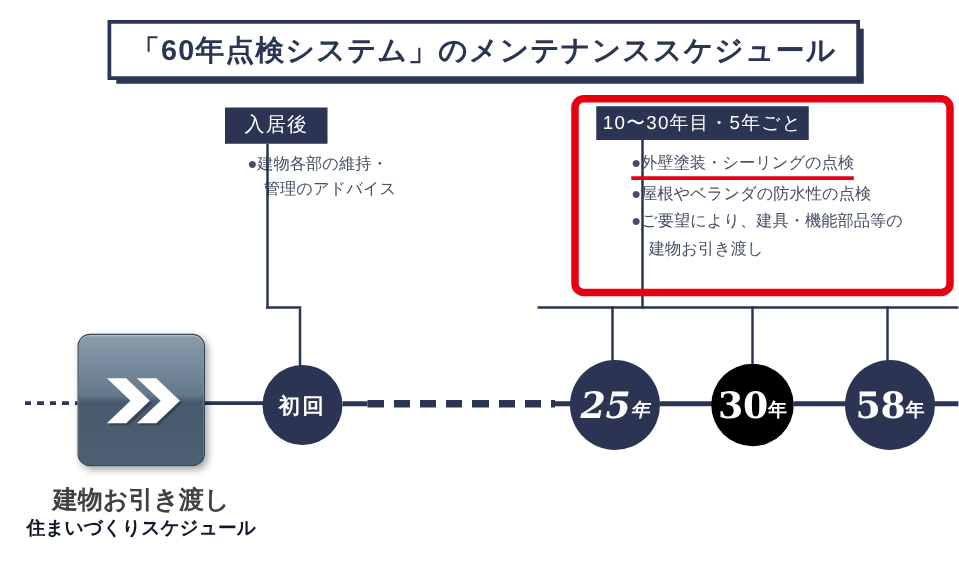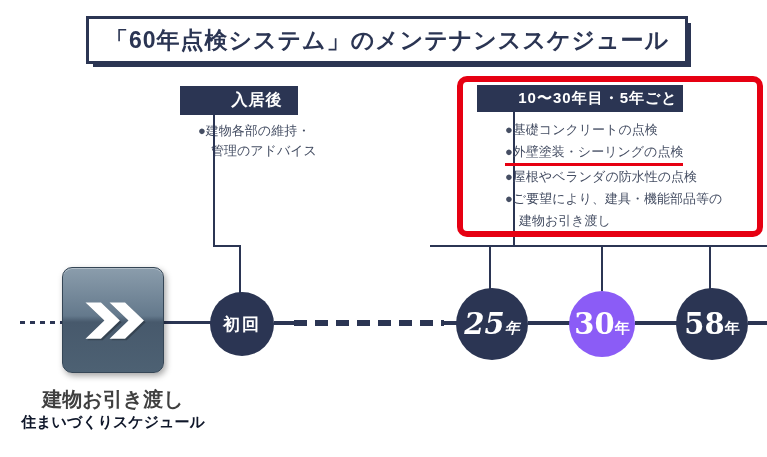--- a/index.html
+++ b/index.html
@@ -10,22 +10,22 @@
   .title-box{
     position:absolute;left:86px;top:16px;width:596px;height:42px;
     border:3px solid #2b3553;background:#ffffff;
     box-shadow:5px 5px 0 -2px #2b3553;
     display:flex;align-items:center;justify-content:center;
   }
   .title-box span{font-size:23px;font-weight:bold;color:#2b3553;letter-spacing:1px;text-align:right;}
 
   
   .tag{
-    position:absolute;background:#2b3553;color:#ffffff;font-weight:bold;
-    display:flex;align-items:center;justify-content:center;letter-spacing:1px;padding-left:36px;
+    position:absolute;background:#2b3553;color:#ffffff;font-weight:normal;
+    display:flex;align-items:center;justify-content:center;letter-spacing:1px;
   }
   .tag-movein{left:180px;top:86px;width:82px;height:29px;font-size:16px;z-index:4;}
   .tag-period{left:477px;top:85px;width:170px;height:27px;font-size:15px;z-index:4;}
 
   
   .notes{
     position:absolute;left:198px;top:121px;width:150px;
     font-size:13px;line-height:20px;color:#454e63;
     white-space:pre-line;padding-left:13px;text-indent:-13px;
   }
@@ -54,21 +54,21 @@
     position:absolute;left:294px;top:320px;width:150px;height:6px;z-index:1;
     background:repeating-linear-gradient(90deg,#2b3553 0 13px,transparent 13px 21px);
   }
 
   
   .circle{
     position:absolute;border-radius:50%;color:#ffffff;z-index:2;
     display:flex;align-items:center;justify-content:center;
   }
   .c-navy{background:#2b3553;}
-  .c-steel{background:#8b5cf6;}
+  .c-steel{background:#000000;}
   .circle-first{left:210px;top:292px;width:64px;height:64px;font-size:17px;font-weight:bold;letter-spacing:2px;font-family:Liberation Mono, monospace;}
   .circle-25{left:456px;top:288px;width:72px;height:72px;font-style:italic;}
   .circle-30{left:569px;top:291px;width:66px;height:66px;}
   .circle-35{left:676px;top:288px;width:72px;height:72px;}
   .year-num{font-family:"DejaVu Serif","Liberation Serif",serif;font-weight:bold;font-size:29px;line-height:1;}
   .year-suffix{font-family:"DejaVu Serif","Liberation Serif",serif;font-weight:bold;font-size:15px;line-height:1;margin-top:9px;}
 
   
   .chevron-tile{
     position:absolute;left:62px;top:267px;width:102px;height:106px;
@@ -111,21 +111,20 @@
   <div class="line" style="left:513px;top:112px;width:2px;height:135px;"></div>
 
   <div class="line" style="left:430px;top:245px;width:337px;height:2px;"></div>
   <div class="line" style="left:489px;top:245px;width:2px;height:45px;"></div>
   <div class="line" style="left:601px;top:245px;width:2px;height:46px;"></div>
   <div class="line" style="left:709px;top:245px;width:2px;height:45px;"></div>
 
   <div class="red-box"></div>
   <div class="tag tag-period">10〜30年目・5年ごと</div>
   <div class="insp-list">
-    <div><span class="insp-item">●基礎コンクリートの点検</span></div>
     <div><span class="insp-item underlined">●外壁塗装・シーリングの点検</span></div>
     <div><span class="insp-item">●屋根やベランダの防水性の点検</span></div>
     <div><span class="insp-item">●ご要望により、建具・機能部品等の
 建物お引き渡し</span></div>
   </div>
 
   <div class="dash-small"></div>
   <div class="line" style="left:164px;top:321px;width:48px;height:3px;"></div>
   <div class="line" style="left:274px;top:321px;width:20px;height:4px;"></div>
   <div class="dash-big"></div>

